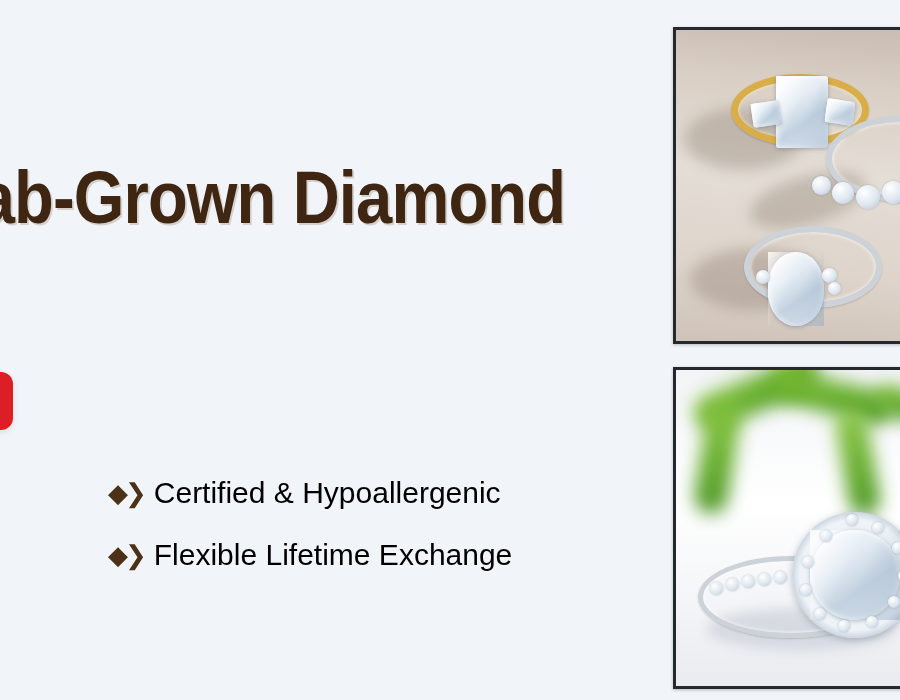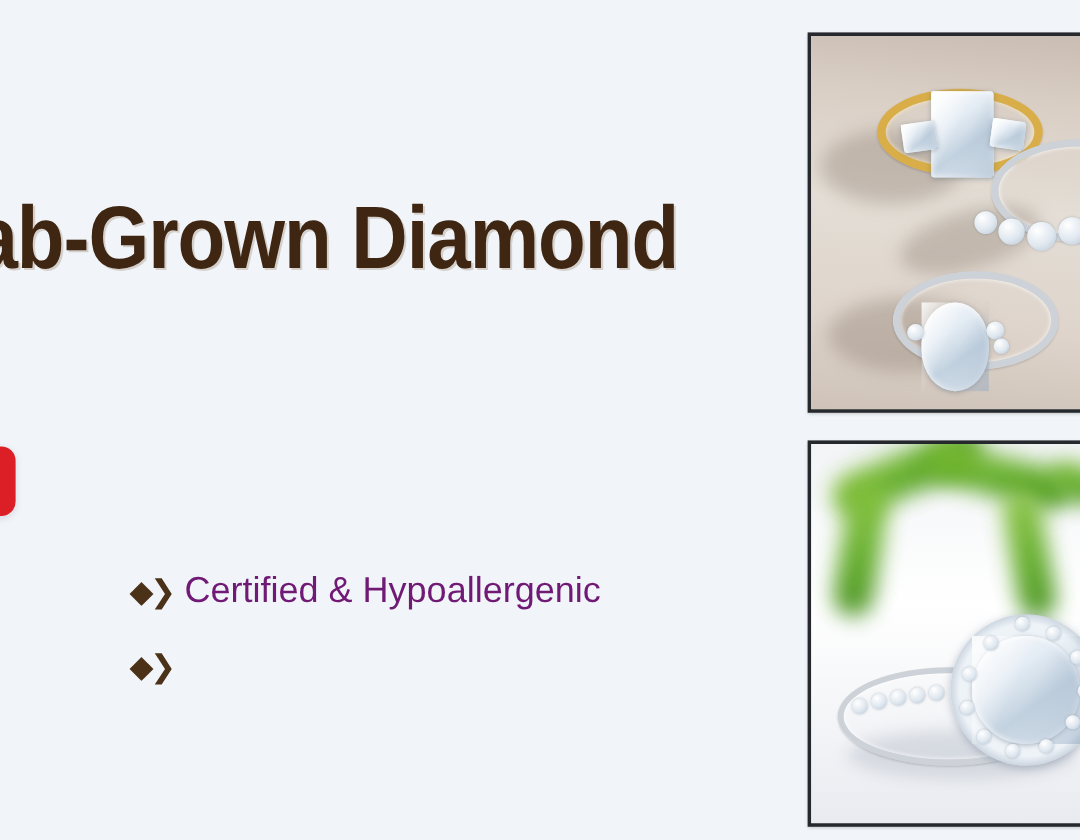--- a/index.html
+++ b/index.html
@@ -95,21 +95,21 @@
     color: #4a3118;
     font-size: 26px;
     line-height: 1;
     letter-spacing: -3px;
   }
 
   .feature-label {
     font-family: "Liberation Sans", sans-serif;
     font-size: 30px;
     line-height: 34px;
-    color: #701a75;
+    color: #000000;
     white-space: nowrap;
   }
 
   
   .photo-frame {
     position: absolute;
     background: #f6f7f9;
     border: 3px solid #25282c;
     box-shadow: 0 1px 3px rgba(0, 0, 0, 0.25);
     overflow: hidden;
@@ -229,20 +229,21 @@
         </div>
       </div>
 
       <div class="feature-col-right">
         <div class="feature-row">
           <span class="feature-marker">◆❯</span>
           <span class="feature-label">Certified &amp; Hypoallergenic</span>
         </div>
         <div class="feature-row">
           <span class="feature-marker">◆❯</span>
+          <span class="feature-label">Flexible Lifetime Exchange</span>
         </div>
       </div>
 
     </div>
 
   </div>
 
   <div class="photo-frame" id="photo-rings">
     <div class="photo-canvas">
       <div class="beige-bg"></div>

